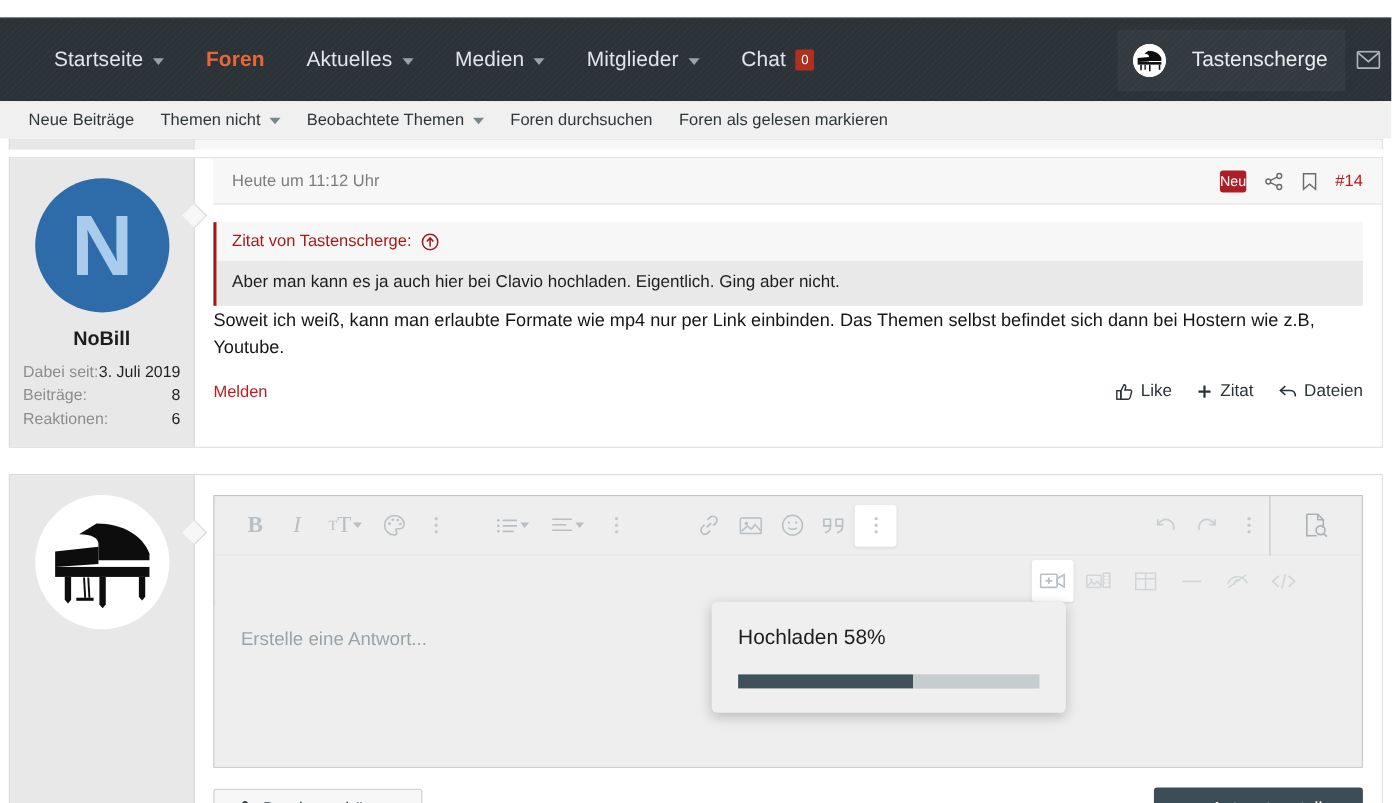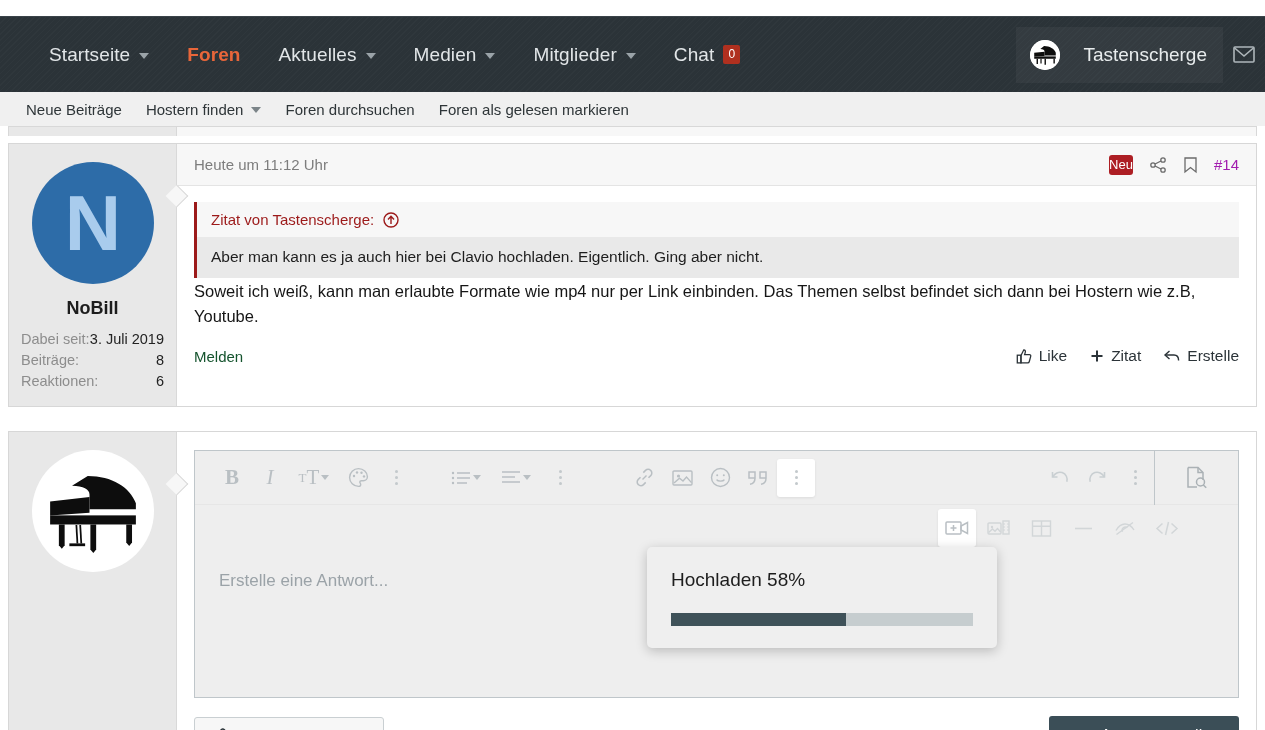--- a/index.html
+++ b/index.html
@@ -202,31 +202,32 @@
   .notch-b { background: #f7f7f7; }
 
   .post-main { flex: 1; min-width: 0; background: #fff; }
   .post-head {
     height: 42px;
     background: #f7f7f7;
     border-bottom: 1px solid #e4e4e4;
     display: flex;
     align-items: center;
     padding: 0 17px 0 17px;
+    margin-left: 17px;
   }
   .post-date { color: #7d7d7d; font-size: 15px; }
   .post-head-right { margin-left: auto; display: flex; align-items: center; gap: 16px; }
   .neu-badge {
     background: #ad1e24; color: #fff;
     font-size: 13px; padding: 3px 0 4px;
     border-radius: 3px; line-height: 1;
     cursor: pointer;
   }
   .icon-btn { color: #6b6b6b; display: flex; align-items: center; cursor: pointer; }
-  .post-num { color: #a21caf; font-size: 15px; cursor: pointer; }
+  .post-num { color: #b91c1c; font-size: 15px; cursor: pointer; }
 
   .post-body { padding: 16px 17px 0 17px; }
   .quote {
     border-left: 3px solid #9c1a1a;
     margin-bottom: 1px;
   }
   .quote-head {
     background: #f7f7f7;
     padding: 9px 14px;
     color: #9c1a1a;
@@ -242,21 +243,21 @@
   .post-text {
     font-size: 16.5px;
     line-height: 25px;
     color: #161616;
     padding-bottom: 4px;
   }
   .post-foot {
     display: flex; align-items: center;
     padding: 14px 17px 16px 17px;
   }
-  .melden { color: #14532d; font-size: 15px; cursor: pointer; }
+  .melden { color: #b91c1c; font-size: 15px; cursor: pointer; }
   .foot-right { margin-left: auto; display: flex; align-items: center; gap: 22px; }
   .foot-act {
     display: flex; align-items: center; gap: 6px;
     color: #2b3338; font-size: 15.5px; cursor: pointer;
   }
 
   
   .editor-card {
     margin: 24px 8px 0 8px;
     border: 1px solid #d7d7d7;
@@ -343,21 +344,21 @@
     color: #9ba3a8;
     font-size: 17px;
     cursor: text;
     background: #eeeeee;
   }
 
   
   .upload-pop {
     position: absolute;
     left: 452px; top: 96px;
-    width: 350px;
+    width: 322px;
     background: #efefef;
     border-radius: 5px;
     box-shadow: 0 3px 12px rgba(0,0,0,.22);
     padding: 22px 24px 22px;
     z-index: 30;
   }
   .upload-label { font-size: 19px; color: #1d1d1d; margin-bottom: 22px; }
   .pbar {
     height: 13px;
     background: #c6cdcf;
@@ -460,21 +461,25 @@
         </svg>
       </div>
     </div>
   </div>
 
   <div class="subnav">
     <div class="subnav-item">
       <span>Neue Beiträge</span>
     </div>
     <div class="subnav-item">
-      <span>Hostern finden</span>
+      <span>Themen nicht</span>
+      <span class="caret-d"></span>
+    </div>
+    <div class="subnav-item">
+      <span>Beobachtete Themen</span>
       <span class="caret-d"></span>
     </div>
     <div class="subnav-item">
       <span>Foren durchsuchen</span>
     </div>
     <div class="subnav-item">
       <span>Foren als gelesen markieren</span>
     </div>
   </div>
 
@@ -557,21 +562,21 @@
               <svg width="16" height="16" viewBox="0 0 16 16" fill="none" stroke="#2b3338" stroke-width="2">
                 <path d="M8 2.5 V13.5 M2.5 8 H13.5"></path>
               </svg>
               <span>Zitat</span>
             </span>
             <span class="foot-act">
               <svg width="18" height="16" viewBox="0 0 18 16" fill="none" stroke="#2b3338" stroke-width="1.4">
                 <path d="M6.5 3 L2 7 L6.5 11"></path>
                 <path d="M2.4 7 H11 C14 7 15.6 9 15.6 12.5"></path>
               </svg>
-              <span>Erstelle</span>
+              <span>Dateien</span>
             </span>
           </div>
         </div>
       </div>
     </div>
 
     <div class="editor-card">
       <div class="ed-side">
         <div class="piano-av">
           <svg viewBox="0 0 64 64" width="112" height="112">

